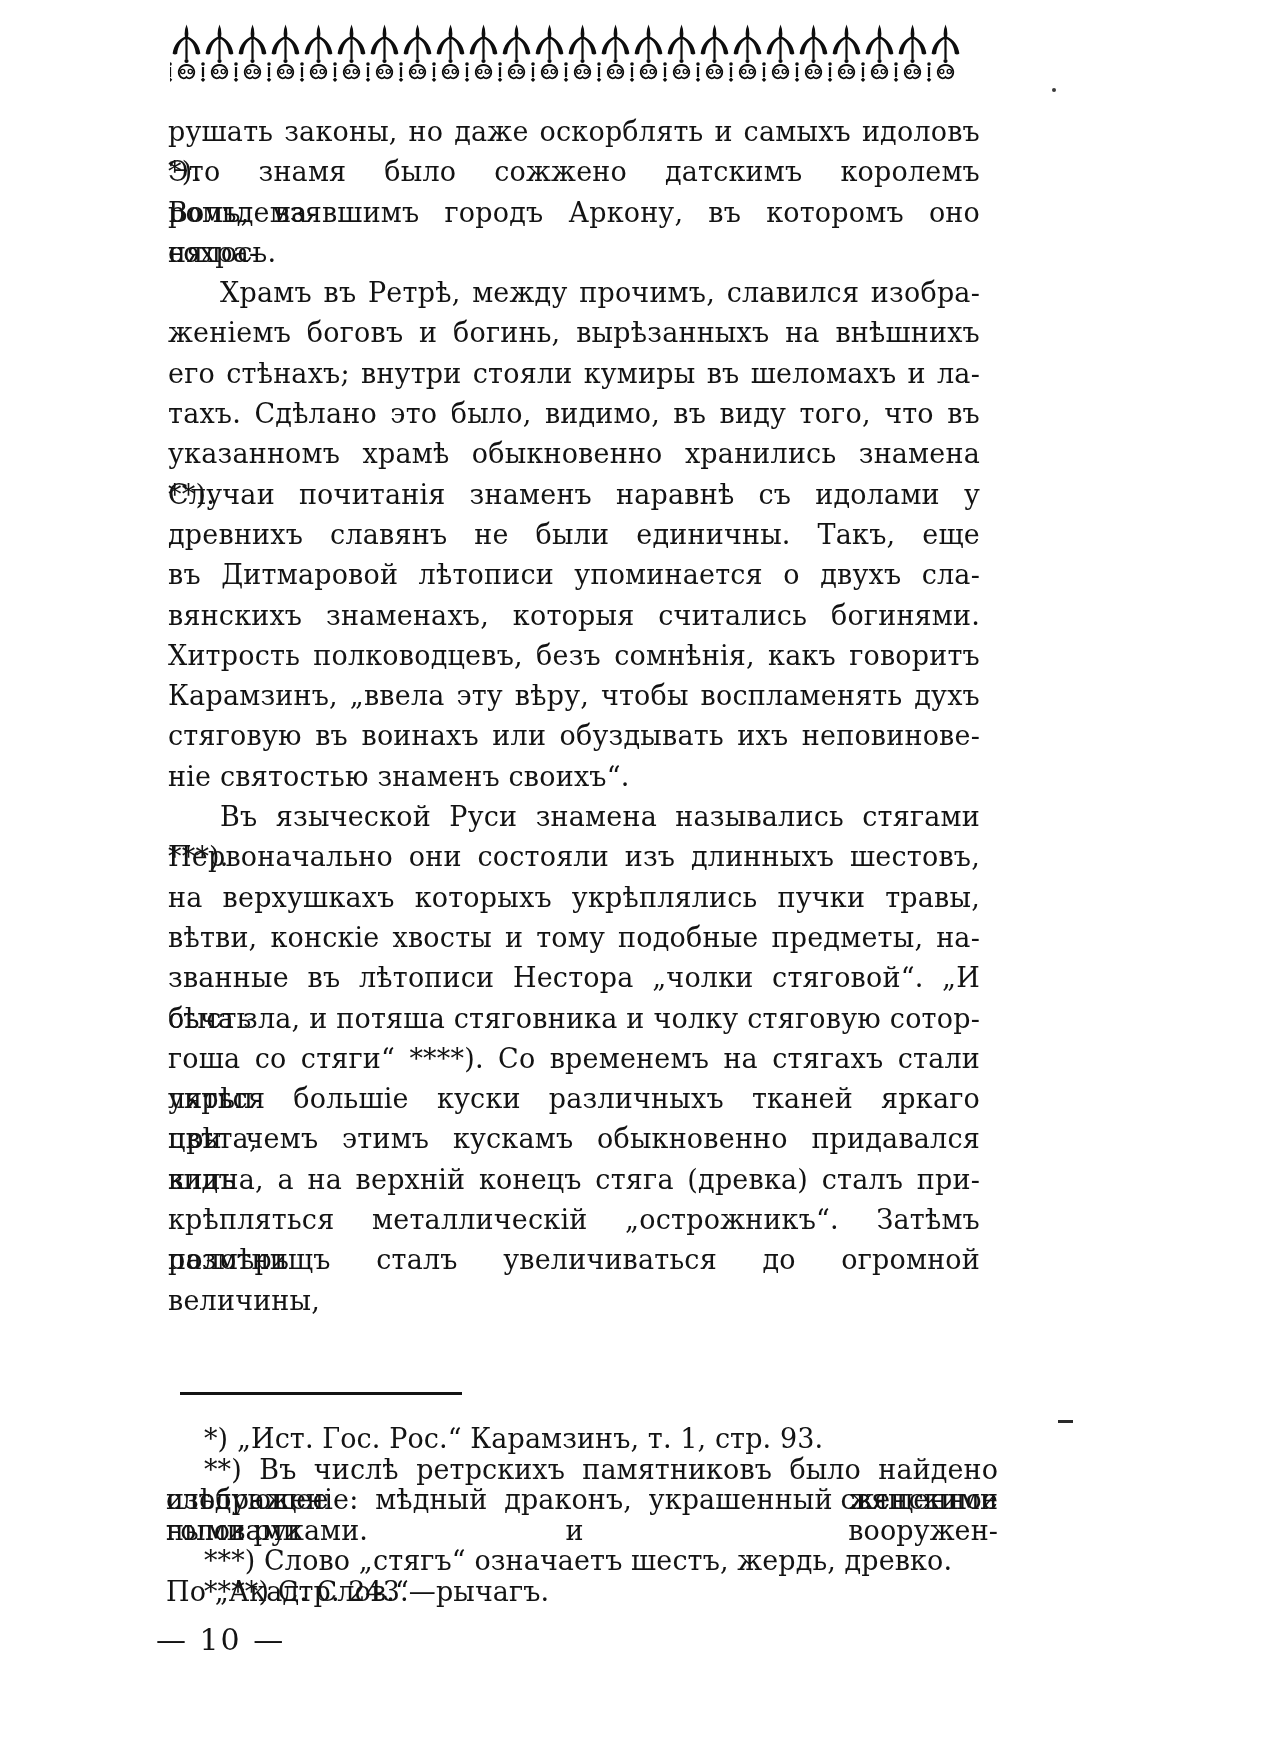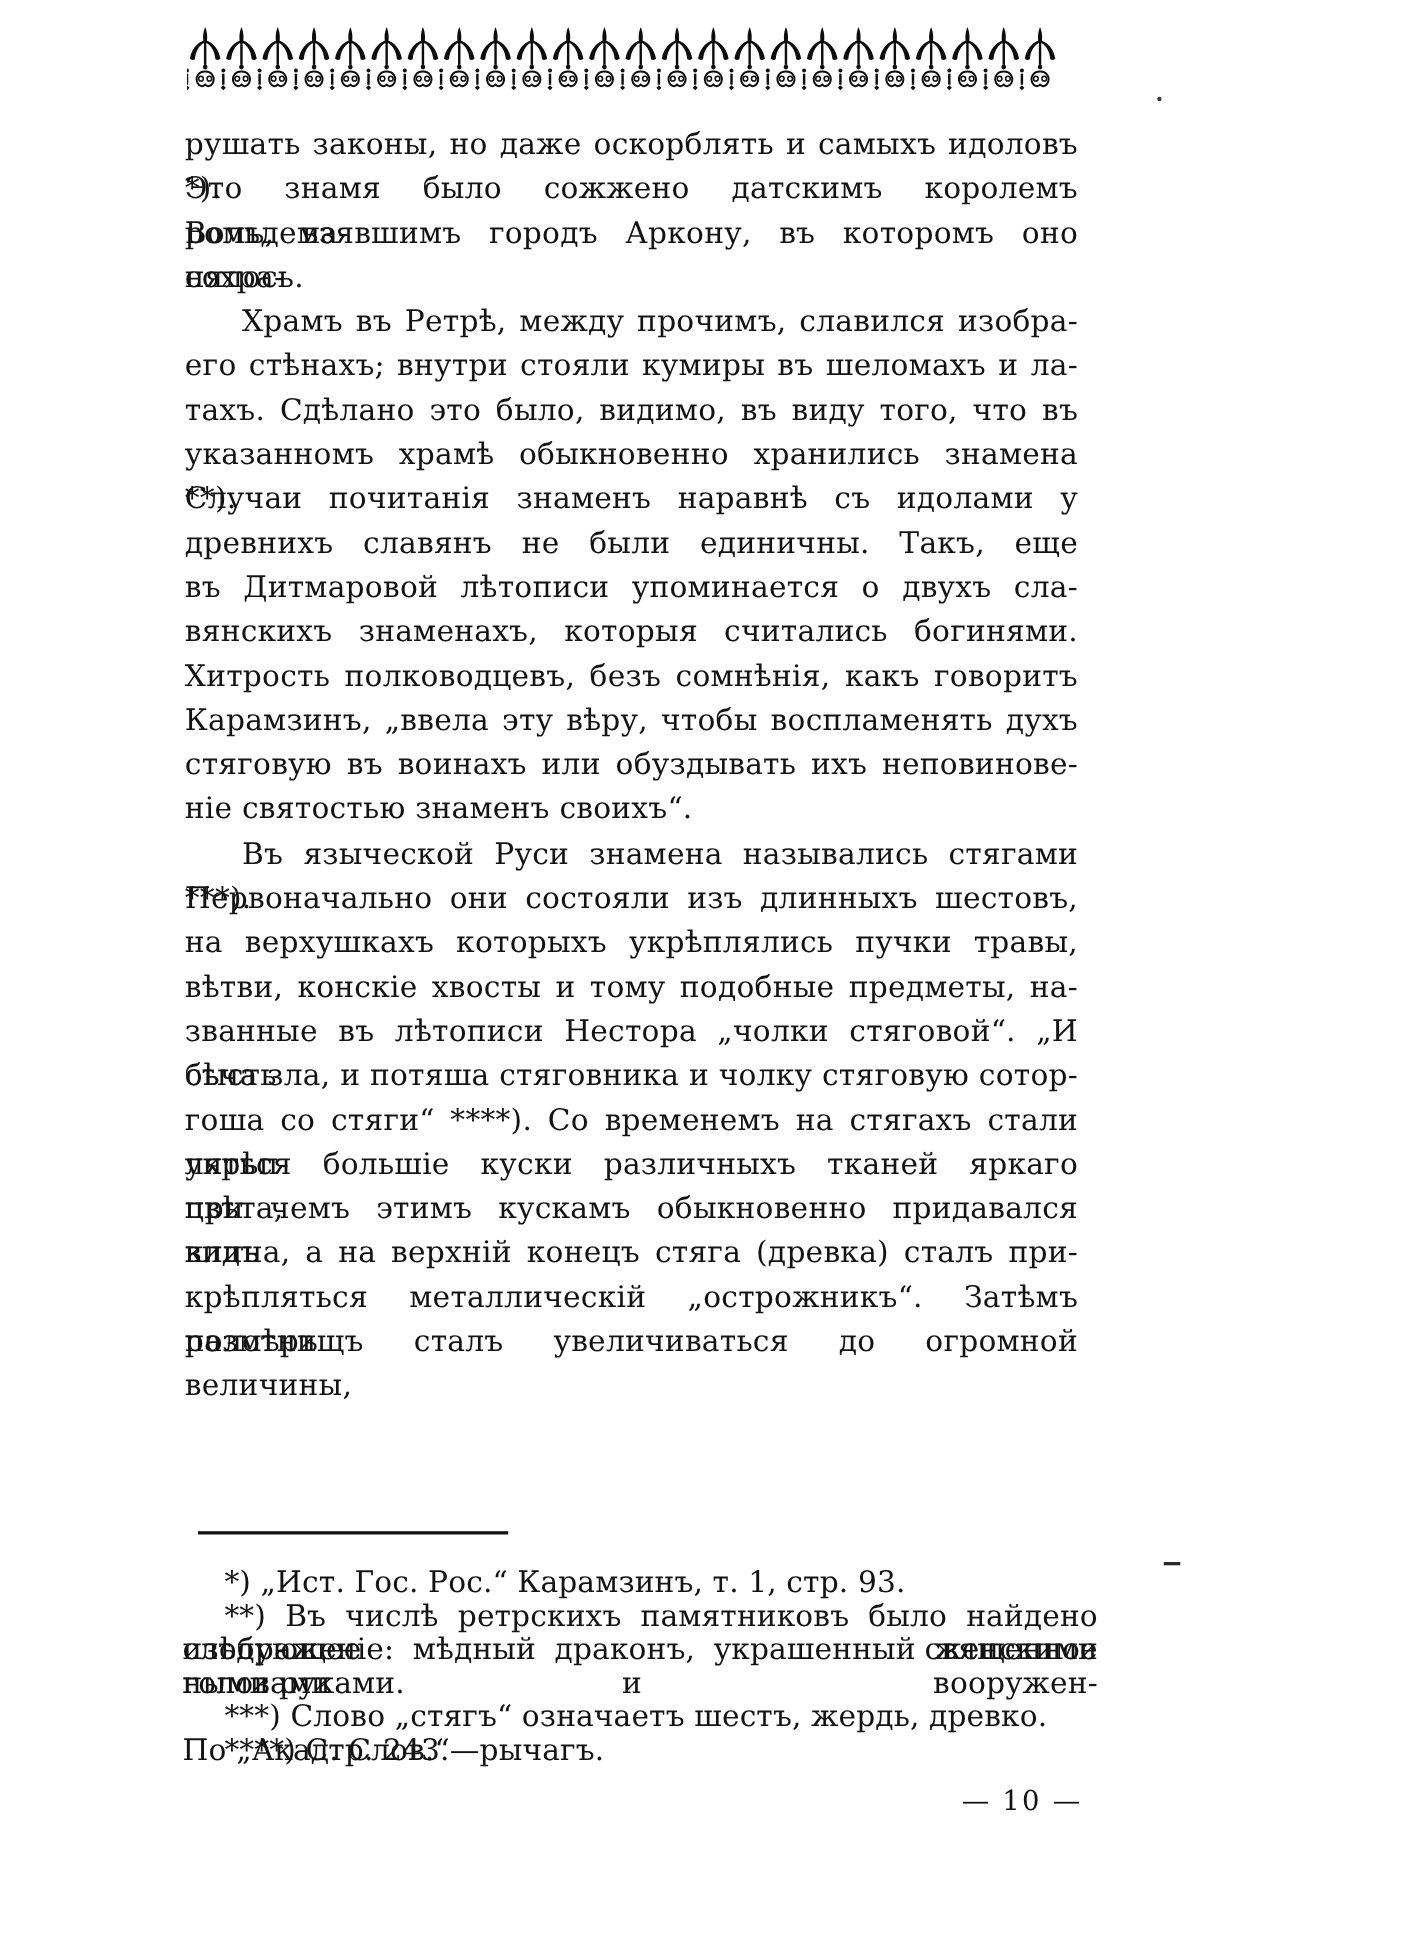--- a/index.html
+++ b/index.html
@@ -64,25 +64,25 @@
     height: 30.5px;
     text-align: justify;
     text-align-last: justify;
     letter-spacing: 0.1px;
   }
   .fn-line.fn-indent { text-indent: 38px; }
   .fn-line.noJustify { text-align: left; text-align-last: left; }
 
   .page-number {
     position: absolute;
-    left: 172px;
+    left: 156px;
     top: 1622px;
     width: 812px;
-    text-align: right;
-    font-size: 25px;
+    text-align: left;
+    font-size: 30px;
     letter-spacing: 2px;
   }
   .speck-a {
     position: absolute;
     left: 1058px;
     top: 1420px;
     width: 15px;
     height: 3px;
     background: #2a2a2a;
   }
@@ -149,20 +149,21 @@
 
   <div class="text-block">
       <div>
         <div class="line">рушать законы, но даже оскорблять и самыхъ идоловъ *).</div>
         <div class="line">Это знамя было сожжено датскимъ королемъ Вольдема-</div>
         <div class="line">ромъ, взявшимъ городъ Аркону, въ которомъ оно сохра-</div>
         <div class="line noJustify">нялось.</div>
       </div>
       <div>
         <div class="line indent">Храмъ въ Ретрѣ, между прочимъ, славился изобра-</div>
+        <div class="line">женіемъ боговъ и богинь, вырѣзанныхъ на внѣшнихъ</div>
         <div class="line">его стѣнахъ; внутри стояли кумиры въ шеломахъ и ла-</div>
         <div class="line">тахъ. Сдѣлано это было, видимо, въ виду того, что въ</div>
         <div class="line">указанномъ храмѣ обыкновенно хранились знамена **).</div>
         <div class="line">Случаи почитанія знаменъ наравнѣ съ идолами у</div>
         <div class="line">древнихъ славянъ не были единичны. Такъ, еще</div>
         <div class="line">въ Дитмаровой лѣтописи упоминается о двухъ сла-</div>
         <div class="line">вянскихъ знаменахъ, которыя считались богинями.</div>
         <div class="line">Хитрость полководцевъ, безъ сомнѣнія, какъ говоритъ</div>
         <div class="line">Карамзинъ, „ввела эту вѣру, чтобы воспламенять духъ</div>
         <div class="line">стяговую въ воинахъ или обуздывать ихъ неповинове-</div>

